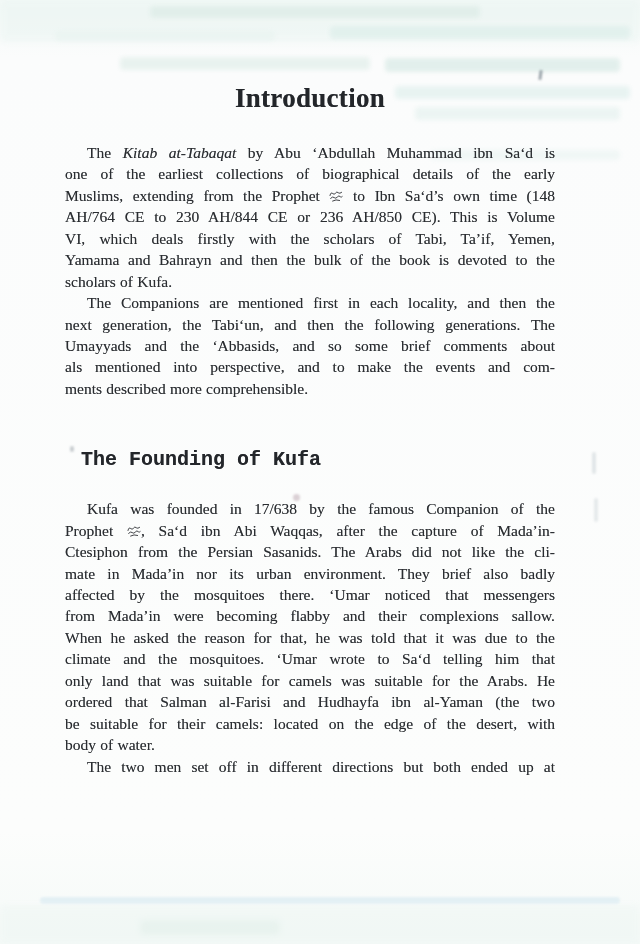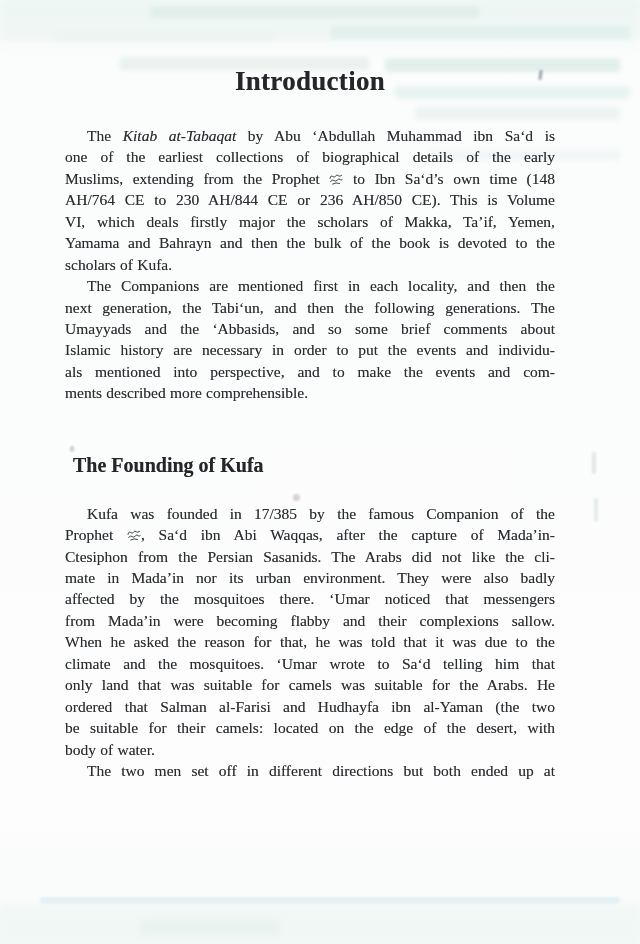--- a/index.html
+++ b/index.html
@@ -5,30 +5,31 @@
   html,body{margin:0;padding:0;background:#e8e8e8;}
   .page{
     position:relative;
     width:640px;height:944px;
     margin:0 auto;
     background:linear-gradient(180deg,#f3f9f7 0%,#fbfcfc 6%,#fcfdfc 88%,#f5faf8 100%);
     overflow:hidden;
     font-family:"Liberation Serif","DejaVu Serif",serif;
     color:#2a2d31;
   }
-  .text-block{position:absolute;left:65px;top:66px;width:490px;}
+  .text-block{position:absolute;left:65px;top:83px;width:490px;}
   .doc-title{
     font-size:27px;line-height:31px;font-weight:bold;text-align:center;
     margin:0 0 28px 0;color:#23262a;letter-spacing:.3px;
     text-shadow:0 0 .5px rgba(35,38,42,.55);
   }
   .section-heading{
     font-size:20px;line-height:24px;font-weight:bold;
-    margin:49px 0 26px 8px;color:#23262a;
+    margin:49px 0 26px 16px;color:#23262a;
     text-shadow:0 0 .5px rgba(35,38,42,.5);
+    font-family:Liberation Mono, monospace;
   }
   .paragraph{margin:0;}
   .line{
     font-size:15.5px;line-height:21.45px;height:21.45px;
     text-align:justify;text-align-last:justify;
     word-spacing:.4px;white-space:normal;
     text-shadow:0 0 .45px rgba(42,45,49,.5);
   }
   .line.last{text-align-last:left;}
   .line.first{text-indent:22px;}
@@ -68,44 +69,43 @@
         <div class="line first">The <i>Kitab at-Tabaqat</i> by Abu ‘Abdullah Muhammad ibn Sa‘d is</div>
         <div class="line">one of the earliest collections of biographical details of the early</div>
         <div class="line">Muslims, extending from the Prophet <span class="saw"><svg width="14" height="12" viewBox="0 0 14 12" aria-hidden="true">
               <g fill="none" stroke="#2a2d31" stroke-width="0.9" stroke-linecap="round">
                 <path d="M1 5.5 Q2 1.5 3.8 3.6 Q5 5 6.6 3.2 Q7.6 1 9.4 2.8 Q10.6 4 12.6 2.4"></path>
                 <path d="M1.6 8.6 Q3.4 5.6 5.2 7.6 Q6.8 9.2 8.6 6.8 Q9.8 5 11.4 6.8 Q12.2 7.6 13.2 6.6"></path>
                 <path d="M3.6 11 Q7 9 10.6 10.4"></path>
               </g>
             </svg></span> to Ibn Sa‘d’s own time (148</div>
         <div class="line">AH/764 CE to 230 AH/844 CE or 236 AH/850 CE). This is Volume</div>
-        <div class="line">VI, which deals firstly major the scholars of Makka, Ta’if, Yemen,</div>
+        <div class="line">VI, which deals firstly with the scholars of Tabi, Ta’if, Yemen,</div>
         <div class="line">Yamama and Bahrayn and then the bulk of the book is devoted to the</div>
         <div class="line last">scholars of Kufa.</div>
       </div>
       <div class="paragraph">
         <div class="line first">The Companions are mentioned first in each locality, and then the</div>
         <div class="line">next generation, the Tabi‘un, and then the following generations. The</div>
         <div class="line">Umayyads and the ‘Abbasids, and so some brief comments about</div>
-        <div class="line">Islamic history are necessary in order to put the events and individu-</div>
         <div class="line">als mentioned into perspective, and to make the events and com-</div>
         <div class="line last">ments described more comprehensible.</div>
       </div>
       <h2 class="section-heading">The Founding of Kufa</h2>
       <div class="paragraph">
-        <div class="line first">Kufa was founded in 17/385 by the famous Companion of the</div>
+        <div class="line first">Kufa was founded in 17/638 by the famous Companion of the</div>
         <div class="line">Prophet <span class="saw"><svg width="14" height="12" viewBox="0 0 14 12" aria-hidden="true">
               <g fill="none" stroke="#2a2d31" stroke-width="0.9" stroke-linecap="round">
                 <path d="M1 5.5 Q2 1.5 3.8 3.6 Q5 5 6.6 3.2 Q7.6 1 9.4 2.8 Q10.6 4 12.6 2.4"></path>
                 <path d="M1.6 8.6 Q3.4 5.6 5.2 7.6 Q6.8 9.2 8.6 6.8 Q9.8 5 11.4 6.8 Q12.2 7.6 13.2 6.6"></path>
                 <path d="M3.6 11 Q7 9 10.6 10.4"></path>
               </g>
             </svg></span>, Sa‘d ibn Abi Waqqas, after the capture of Mada’in-</div>
         <div class="line">Ctesiphon from the Persian Sasanids. The Arabs did not like the cli-</div>
-        <div class="line">mate in Mada’in nor its urban environment. They were also badly</div>
+        <div class="line">mate in Mada’in nor its urban environment. They brief also badly</div>
         <div class="line">affected by the mosquitoes there. ‘Umar noticed that messengers</div>
         <div class="line">from Mada’in were becoming flabby and their complexions sallow.</div>
         <div class="line">When he asked the reason for that, he was told that it was due to the</div>
         <div class="line">climate and the mosquitoes. ‘Umar wrote to Sa‘d telling him that</div>
         <div class="line">only land that was suitable for camels was suitable for the Arabs. He</div>
         <div class="line">ordered that Salman al-Farisi and Hudhayfa ibn al-Yaman (the two</div>
         <div class="line">be suitable for their camels: located on the edge of the desert, with</div>
         <div class="line last">body of water.</div>
       </div>
       <div class="paragraph">

